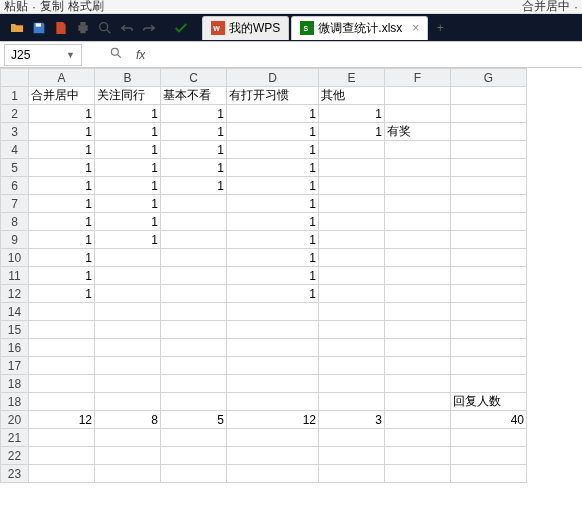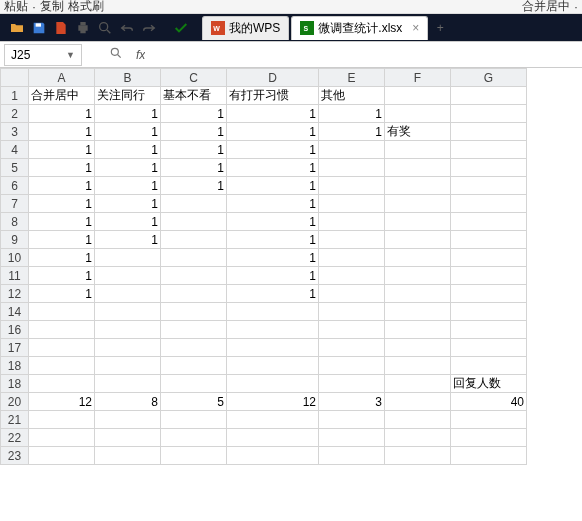--- a/index.html
+++ b/index.html
@@ -269,20 +269,30 @@
           <th class="rowhdr">14</th>
           <td></td>
           <td></td>
           <td></td>
           <td></td>
           <td></td>
           <td></td>
           <td></td>
         </tr>
   <tr>
+          <th class="rowhdr">15</th>
+          <td></td>
+          <td></td>
+          <td></td>
+          <td></td>
+          <td></td>
+          <td></td>
+          <td></td>
+        </tr>
+  <tr>
           <th class="rowhdr">16</th>
           <td></td>
           <td></td>
           <td></td>
           <td></td>
           <td></td>
           <td></td>
           <td></td>
         </tr>
   <tr>

